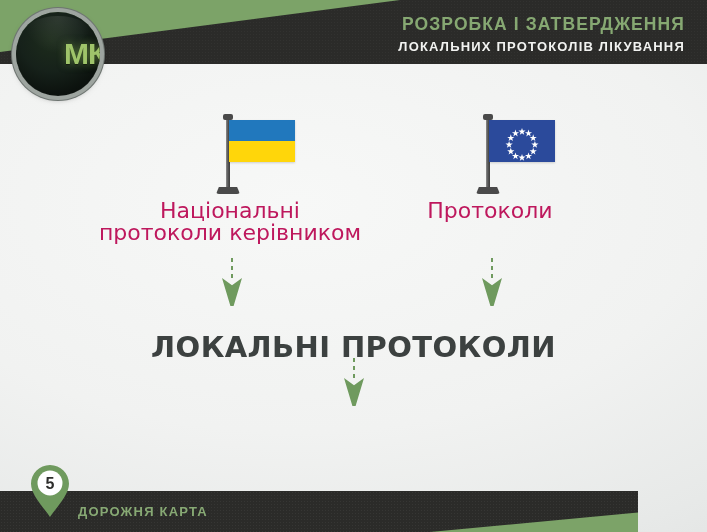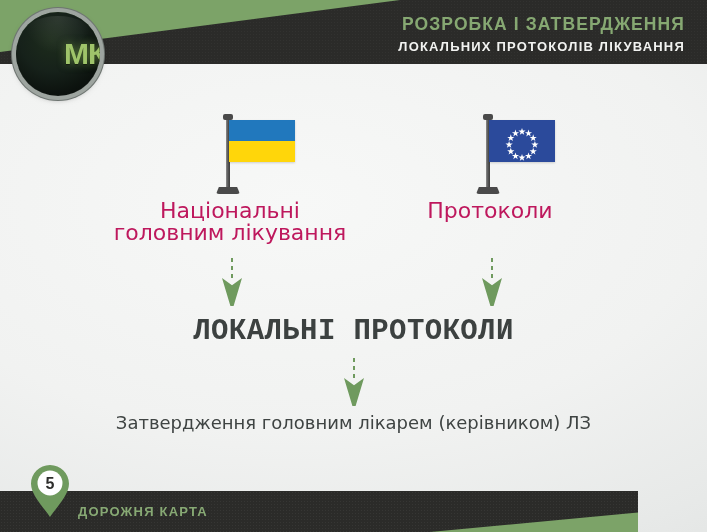--- a/index.html
+++ b/index.html
@@ -340,21 +340,21 @@
     <div class="flag-pole-top"></div>
     <div class="flag-pole-base"></div>
     <div class="flag-cloth">
       <div class="flag-ua-top"></div>
       <div class="flag-ua-bot"></div>
     </div>
   </div>
 
   <div class="flag-label" style="left:80px; top:200px;">
     <div>Національні</div>
-    <div>головним лікування</div>
+    <div>протоколи керівником</div>
   </div>
 
   <div class="flag-unit" style="left:472px; top:114px;">
     <div class="flag-pole"></div>
     <div class="flag-pole-top"></div>
     <div class="flag-pole-base"></div>
     <div class="flag-cloth flag-eu">
       <svg class="eu-stars" viewBox="0 0 66 42">
         <g fill="#ffffff">
           <polygon points="33,8 33.9,10.6 36.6,10.6 34.4,12.2 35.2,14.8 33,13.2 30.8,14.8 31.6,12.2 29.4,10.6 32.1,10.6"></polygon>
@@ -380,28 +380,27 @@
 
   <div class="arrow" style="left:220px; top:258px;">
     <div class="arrow-dash"></div>
     <div class="arrow-head"></div>
   </div>
   <div class="arrow" style="left:480px; top:258px;">
     <div class="arrow-dash"></div>
     <div class="arrow-head"></div>
   </div>
 
-  <div class="main-heading" style="top:315px;font-family:Liberation Mono, monospace;">ЛОКАЛЬНІ ПРОТОКОЛИ</div>
+  <div class="main-heading" style="top:330px;">ЛОКАЛЬНІ ПРОТОКОЛИ</div>
 
   <div class="arrow" style="left:342px; top:358px;">
     <div class="arrow-dash"></div>
     <div class="arrow-head"></div>
   </div>
 
-  <div class="bottom-statement" style="top:412px;">Затвердження головним лікарем (керівником) ЛЗ</div>
 
   <div class="footer">
     <div class="footer-dark"></div>
     <div class="footer-green"></div>
     <div class="footer-label">ДОРОЖНЯ КАРТА</div>
   </div>
 
   <div class="map-pin">
     <svg class="pin-body" viewBox="0 0 42 54">
       <path d="M21 1 C10.5 1 2 9.4 2 19.8 C2 31.5 16 45 21 53 C26 45 40 31.5 40 19.8 C40 9.4 31.5 1 21 1 Z" fill="#6f9a5e"></path>

